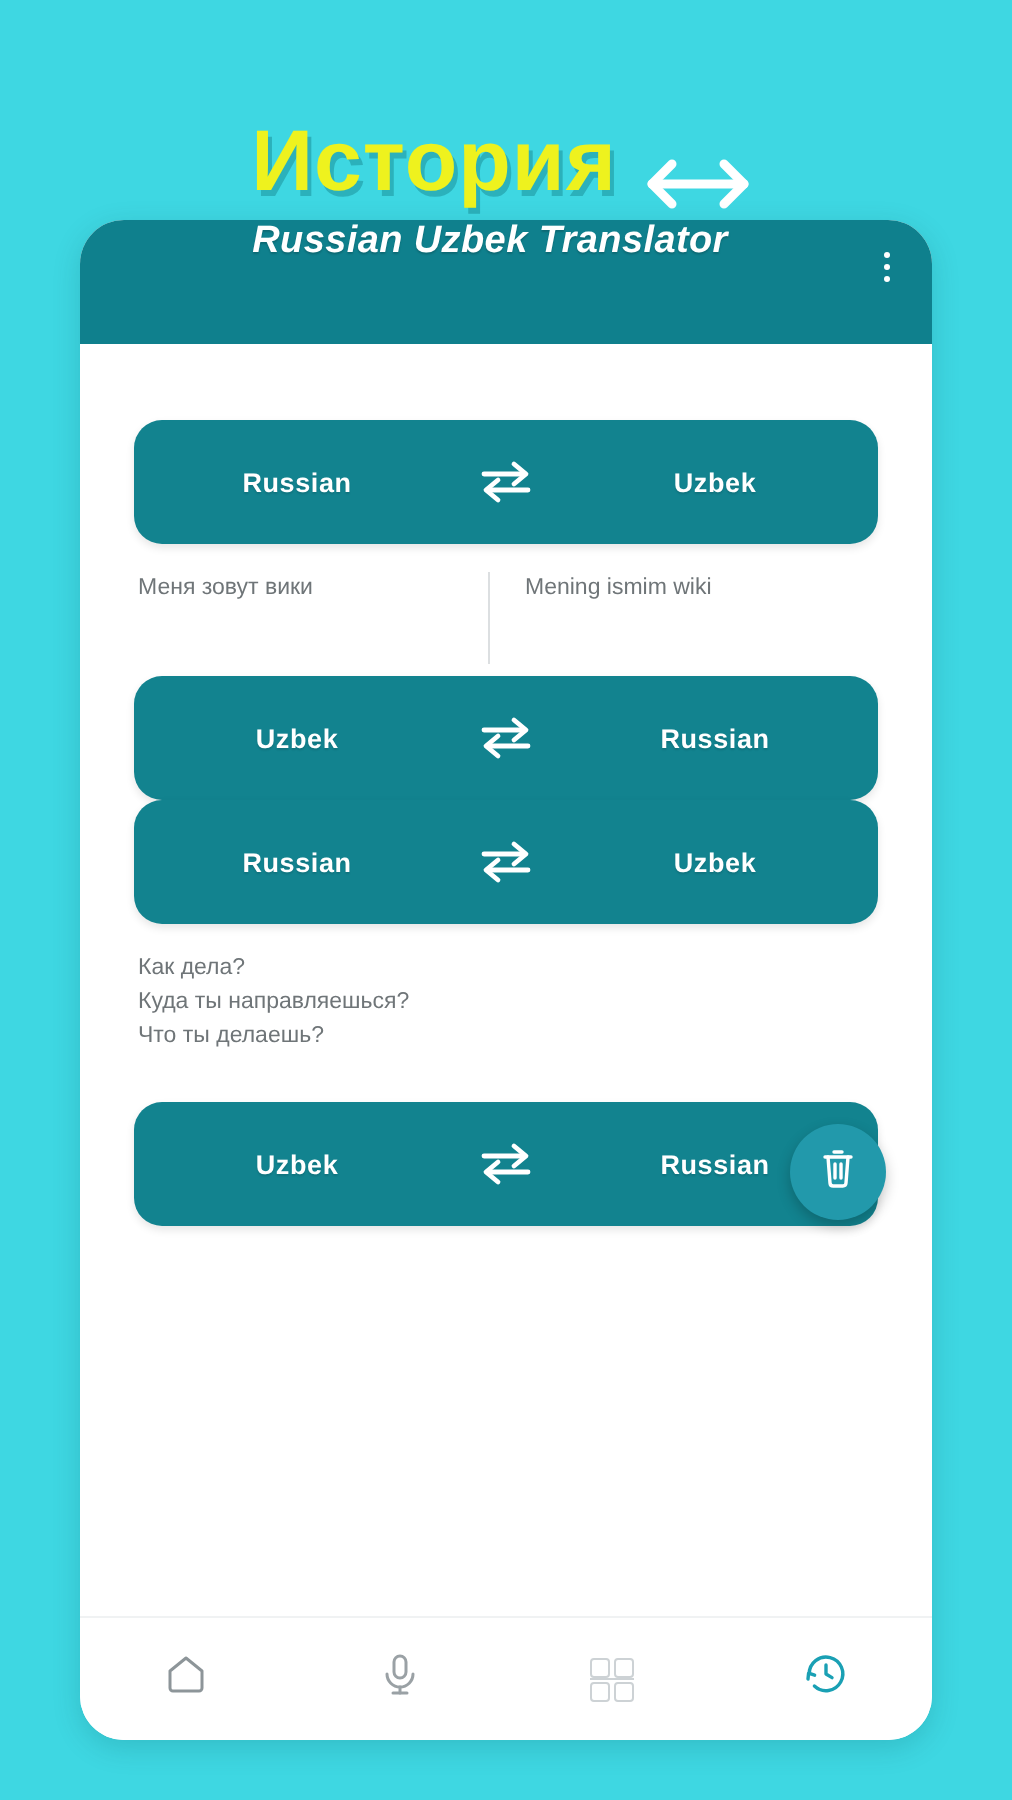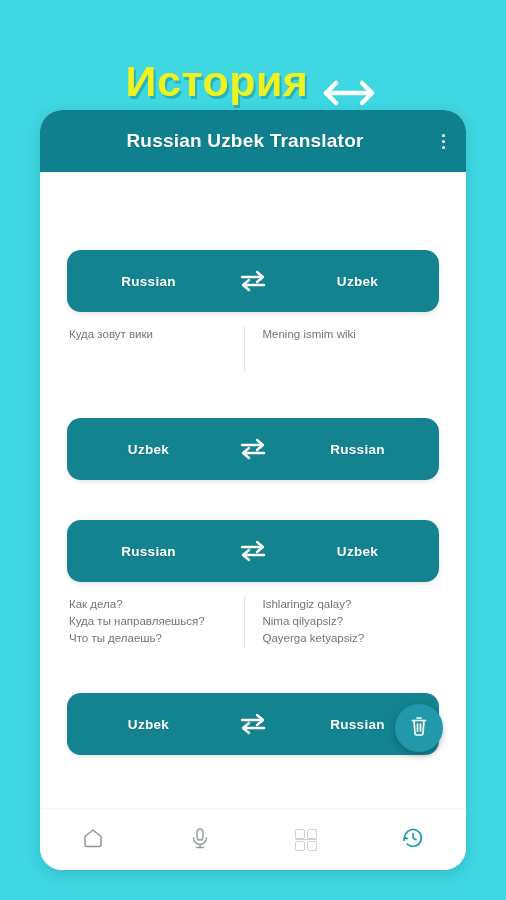--- a/index.html
+++ b/index.html
@@ -27,21 +27,21 @@
 
   
   .phone{
     position:absolute;left:40px;top:110px;width:426px;height:760px;
     background:#ffffff;border-radius:22px;
     box-shadow:0 4px 14px rgba(0,70,80,0.18);
     overflow:hidden;
   }
   .appbar{
     position:absolute;left:0;top:0;width:426px;height:62px;
-    background:#0f808d;display:flex;align-items:center;
+    background:#0f808d;display:flex;font-style:italic;
   }
   .appbar-title{
     flex:1;text-align:center;color:#ffffff;font-size:19px;font-weight:bold;
     letter-spacing:0.2px;padding-left:24px;
     text-shadow:0 1px 1px rgba(0,0,0,0.18);
   }
   .appbar-menu{
     width:34px;height:46px;display:flex;flex-direction:column;
     align-items:center;justify-content:center;gap:3px;margin-right:6px;cursor:pointer;
   }
@@ -52,21 +52,20 @@
     overflow:hidden;background:#ffffff;
   }
 
   
   .entry{position:relative;margin:0 27px 0 27px;}
   .entry.first{padding-top:38px;}
   .langbar{
     position:relative;height:62px;border-radius:14px;background:#12838f;
     display:flex;align-items:center;color:#ffffff;
     box-shadow:0 2px 4px rgba(0,0,0,0.10);
-    margin-top:40px;
   }
   .langbar .lang{
     flex:1;text-align:center;font-size:13.5px;font-weight:bold;
     letter-spacing:0.3px;text-shadow:0 1px 1px rgba(0,0,0,0.12);
   }
   .swap-icon{width:46px;height:34px;flex:0 0 46px;display:flex;align-items:center;justify-content:center;}
 
   .texts{display:flex;padding:14px 2px 6px 2px;min-height:46px;}
   .texts .col{
     flex:1;font-size:11.5px;color:#6f7578;line-height:17px;
@@ -139,21 +138,21 @@
                   <polyline points="19,3 25,8 19,13"></polyline>
                 <path d="M26 16 H6"></path>
                   <polyline points="11,11 5,16 11,21"></polyline>
               </g>
             </svg>
           </div>
           <div class="lang">Uzbek</div>
         </div>
         <div class="texts">
           <div class="col left">
-            <span class="line">Куда зовут вики</span>
+            <span class="line">Меня зовут вики</span>
           </div>
           <div class="col right">
             <span class="line">Mening ismim wiki</span>
           </div>
         </div>
       </div>
 
       <div class="entry">
         <div class="langbar">
           <div class="lang">Uzbek</div>
@@ -184,25 +183,20 @@
               </g>
             </svg>
           </div>
           <div class="lang">Uzbek</div>
         </div>
         <div class="texts">
           <div class="col left">
             <span class="line">Как дела?</span>
             <span class="line">Куда ты направляешься?</span>
             <span class="line">Что ты делаешь?</span>
-          </div>
-          <div class="col right">
-            <span class="line">Ishlaringiz qalay?</span>
-            <span class="line">Nima qilyapsiz?</span>
-            <span class="line">Qayerga ketyapsiz?</span>
           </div>
         </div>
       </div>
 
       <div class="entry" style="margin-top:18px;">
         <div class="langbar">
           <div class="lang">Uzbek</div>
           <div class="swap-icon">
             <svg width="30" height="24" viewBox="0 0 30 24">
               <g fill="none" stroke="#ffffff" stroke-width="2.4" stroke-linecap="round" stroke-linejoin="round">

